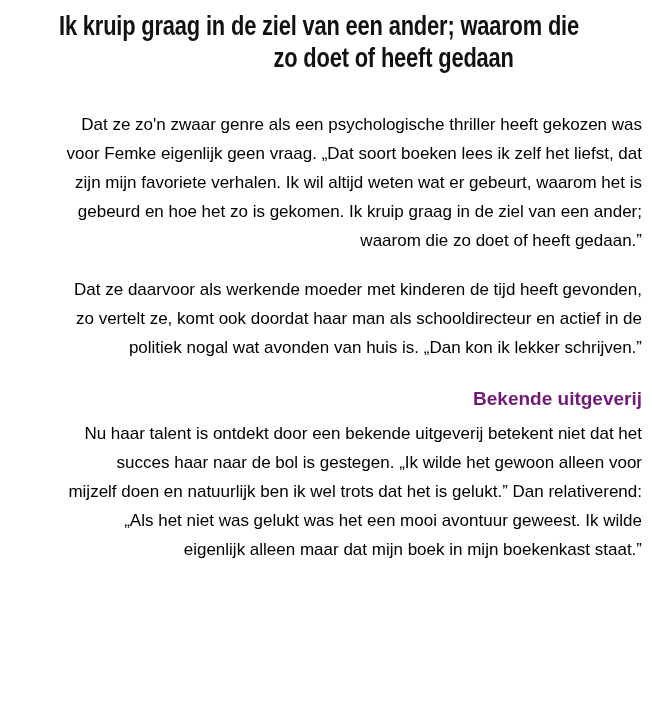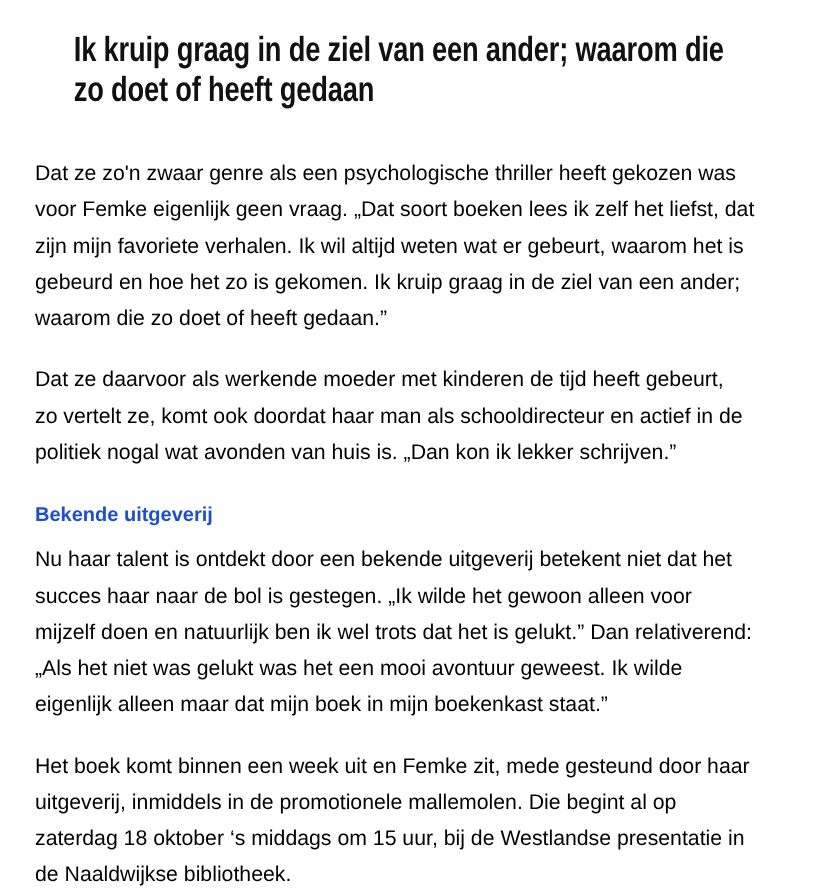--- a/index.html
+++ b/index.html
@@ -7,21 +7,22 @@
     padding: 0;
     background: #ffffff;
   }
   body {
     width: 652px;
     height: 716px;
     overflow: hidden;
     font-family: "Liberation Sans", sans-serif;
   }
   .article {
-    padding: 24px 10px 0 28px;
+    padding: 10px 10px 0 28px;
+    text-align: right;
   }
   .article-title {
     margin: 0 0 36px 31px;
     font-family: "Liberation Sans", sans-serif;
     font-weight: 700;
     font-size: 28px;
     line-height: 32px;
     letter-spacing: -0.2px;
     color: #111111;
     white-space: pre;
@@ -30,48 +31,44 @@
   }
   .article-paragraph {
     margin: 0 0 20px 0;
     font-size: 17px;
     line-height: 29px;
     color: #000000;
     white-space: pre;
   }
   .article-subheading {
     margin: 22px 0 6px 0;
-    font-size: 16px;
+    font-size: 19px;
     line-height: 29px;
     font-weight: 700;
-    color: #1d4ed8;
+    color: #701a75;
   }
 </style>
 </head>
 <body>
 
 <main class="article">
   <h1 class="article-title">Ik kruip graag in de ziel van een ander; waarom die
 zo doet of heeft gedaan</h1>
 
   <p class="article-paragraph">Dat ze zo'n zwaar genre als een psychologische thriller heeft gekozen was
 voor Femke eigenlijk geen vraag. „Dat soort boeken lees ik zelf het liefst, dat
 zijn mijn favoriete verhalen. Ik wil altijd weten wat er gebeurt, waarom het is
 gebeurd en hoe het zo is gekomen. Ik kruip graag in de ziel van een ander;
 waarom die zo doet of heeft gedaan.”</p>
 
-  <p class="article-paragraph">Dat ze daarvoor als werkende moeder met kinderen de tijd heeft gebeurt,
+  <p class="article-paragraph">Dat ze daarvoor als werkende moeder met kinderen de tijd heeft gevonden,
 zo vertelt ze, komt ook doordat haar man als schooldirecteur en actief in de
 politiek nogal wat avonden van huis is. „Dan kon ik lekker schrijven.”</p>
 
   <h2 class="article-subheading">Bekende uitgeverij</h2>
 
   <p class="article-paragraph">Nu haar talent is ontdekt door een bekende uitgeverij betekent niet dat het
 succes haar naar de bol is gestegen. „Ik wilde het gewoon alleen voor
 mijzelf doen en natuurlijk ben ik wel trots dat het is gelukt.” Dan relativerend:
 „Als het niet was gelukt was het een mooi avontuur geweest. Ik wilde
 eigenlijk alleen maar dat mijn boek in mijn boekenkast staat.”</p>
 
-  <p class="article-paragraph">Het boek komt binnen een week uit en Femke zit, mede gesteund door haar
-uitgeverij, inmiddels in de promotionele mallemolen. Die begint al op
-zaterdag 18 oktober ‘s middags om 15 uur, bij de Westlandse presentatie in
-de Naaldwijkse bibliotheek.</p>
 </main>
 
 </body></html>

